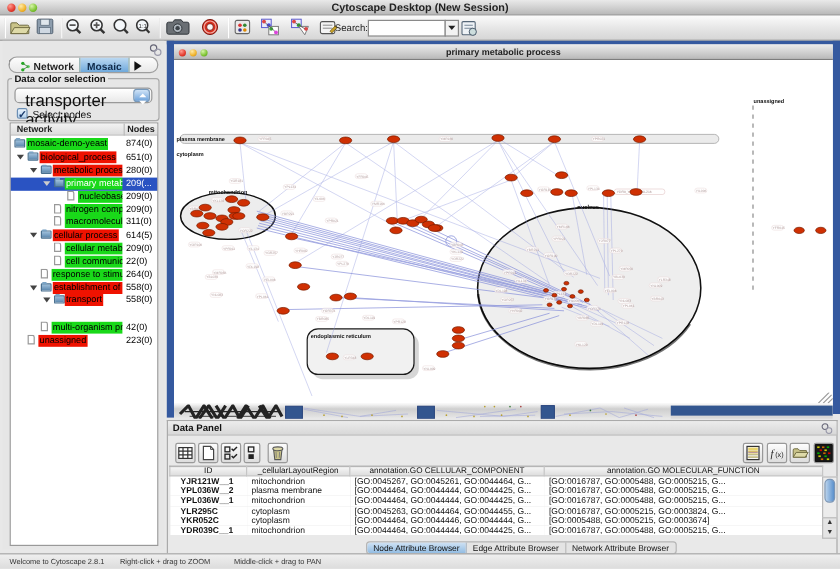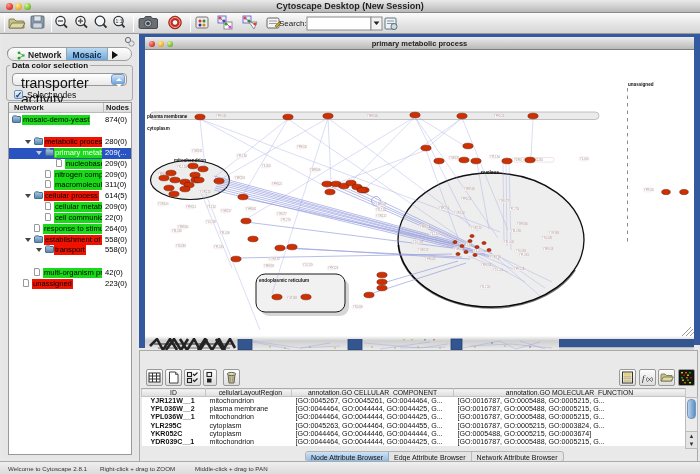--- a/index.html
+++ b/index.html
@@ -175,20 +175,26 @@
  <div class="abs treebox">
   <div class="abs treehd">
         <span style="position:absolute;left:5px">Network</span>
         <span style="position:absolute;left:97px">Nodes</span>
         <span style="position:absolute;left:94px;top:0;width:1px;height:10px;background:#bbb"></span>
       </div>
 <div class="abs trow" style="top:12.0px;">
         <span class="fold" style="left:3px"></span>
         <span class="tlab greenl" style="left:13px;max-width:80px">mosaic-demo-yeast</span>
         <span class="tnum" style="">874(0)</span>
+      </div>
+<div class="abs trow" style="top:22.9px;">
+        <span class="tri" style="left:5px;border-top-color:#444"></span>
+        <span class="fold" style="left:14px"></span>
+        <span class="tlab redl" style="left:24px;max-width:69px">biological_process</span>
+        <span class="tnum" style="">651(0)</span>
       </div>
 <div class="abs trow" style="top:33.8px;">
         <span class="tri" style="left:16px;border-top-color:#444"></span>
         <span class="fold" style="left:25px"></span>
         <span class="tlab redl" style="left:35px;max-width:58px">metabolic process</span>
         <span class="tnum" style="">280(0)</span>
       </div>
 <div class="abs trow" style="top:44.7px;background:#2a53c2;color:#fff;">
         <span class="tri" style="left:27px;border-top-color:#ccc"></span>
         <span class="fold" style="left:36px"></span>
@@ -586,20 +592,27 @@
 </div>
 <svg class="abs" style="left:680px;top:327px" width="14" height="9" viewBox="0 0 14 9">
     <g stroke="#9a9a9a" stroke-width="1">
       <line x1="2" y1="9" x2="11" y2="0"></line>
       <line x1="6" y1="9" x2="13" y2="2"></line>
       <line x1="10" y1="9" x2="14" y2="5"></line>
     </g>
   </svg>
 
 <div class="abs dpanel">
+ <div class="abs" style="left:0;top:0;width:557px;height:12px;background:linear-gradient(#ececec,#d8d8d8);border-bottom:1px solid #bbb">
+  <span style="position:absolute;left:4px;top:1px;font-size:8px;font-weight:bold;color:#111">Data Panel</span>
+  <svg style="position:absolute;right:3px;top:1px" width="10" height="10" viewBox="0 0 10 10">
+        <circle cx="3.5" cy="3.5" r="2.4" fill="none" stroke="#667" stroke-width="0.9"></circle>
+        <circle cx="6.8" cy="6.8" r="2.4" fill="none" stroke="#99a" stroke-width="0.9"></circle>
+      </svg>
+ </div>
  <div class="abs dtb-btn" style="left:6px"><svg width="15" height="15" viewBox="0 0 15 15">
         <rect x="2" y="3" width="11" height="9" fill="#fff" stroke="#333" stroke-width="1"></rect>
         <line x1="2" y1="6" x2="13" y2="6" stroke="#333"></line>
         <line x1="2" y1="9" x2="13" y2="9" stroke="#333"></line>
         <line x1="5.5" y1="3" x2="5.5" y2="12" stroke="#333"></line>
         <line x1="9.5" y1="3" x2="9.5" y2="12" stroke="#333"></line>
       </svg></div>
  <div class="abs dtb-btn" style="left:25px"><svg width="15" height="15" viewBox="0 0 15 15">
         <path d="M3.5 2 L9.5 2 L12 4.5 L12 13 L3.5 13 Z" fill="#fff" stroke="#444" stroke-width="1"></path>
         <path d="M9.5 2 L9.5 4.5 L12 4.5" fill="none" stroke="#444" stroke-width="0.8"></path>

